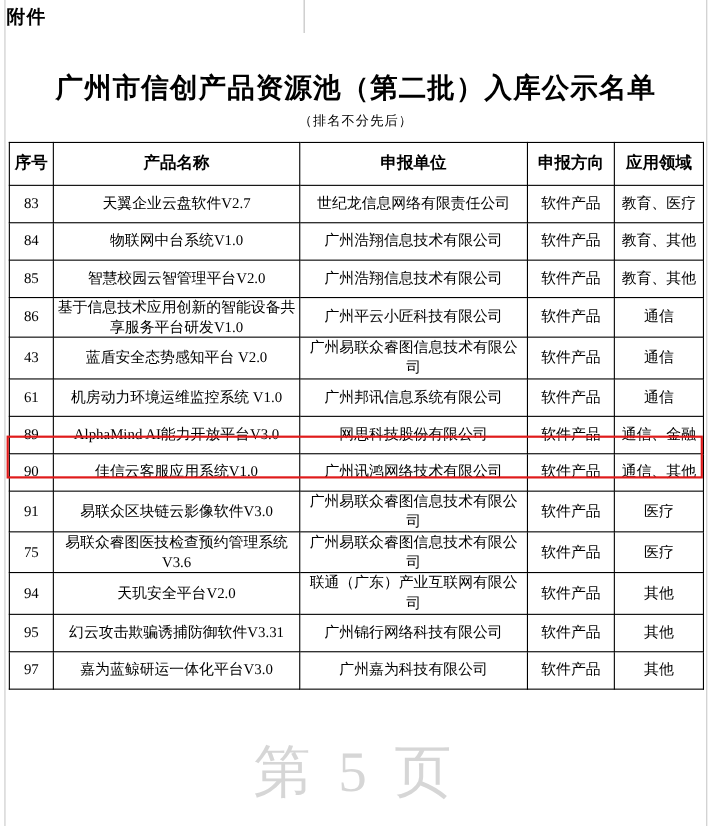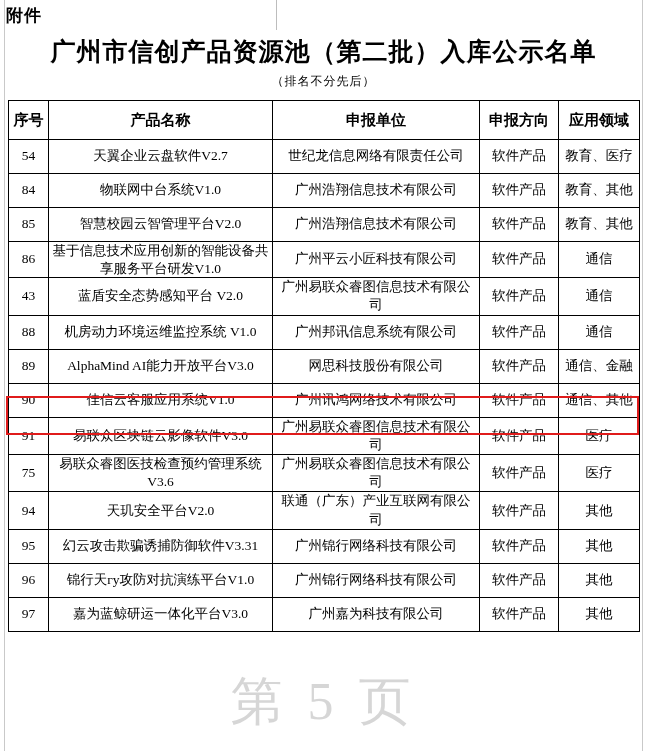--- a/index.html
+++ b/index.html
@@ -52,21 +52,21 @@
     position: absolute;
     left: 276px;
     top: 0;
     width: 1px;
     height: 30px;
     background: #bdbdbd;
   }
   .doc {
     position: absolute;
     left: 8px;
-    top: 17px;
+    top: 46px;
     width: 631px;
   }
   .title {
     text-align: center;
     font-family: "Liberation Serif", serif;
     font-weight: bold;
     font-size: 25px;
     letter-spacing: 1px;
     margin-top: 20px;
     line-height: 1.2;
@@ -172,21 +172,21 @@
         <tr>
           <th>序号</th>
           <th>产品名称</th>
           <th>申报单位</th>
           <th>申报方向</th>
           <th>应用领域</th>
         </tr>
       </thead>
       <tbody>
         <tr>
-          <td>54</td>
+          <td>83</td>
           <td class="c-name">天翼企业云盘软件V2.7</td>
           <td class="c-org">世纪龙信息网络有限责任公司</td>
           <td>软件产品</td>
           <td>教育、医疗</td>
         </tr>
         <tr>
           <td>84</td>
           <td class="c-name">物联网中台系统V1.0</td>
           <td class="c-org">广州浩翔信息技术有限公司</td>
           <td>软件产品</td>
@@ -207,21 +207,21 @@
           <td>通信</td>
         </tr>
         <tr>
           <td>43</td>
           <td class="c-name">蓝盾安全态势感知平台 V2.0</td>
           <td class="c-org">广州易联众睿图信息技术有限公司</td>
           <td>软件产品</td>
           <td>通信</td>
         </tr>
         <tr>
-          <td>88</td>
+          <td>61</td>
           <td class="c-name">机房动力环境运维监控系统 V1.0</td>
           <td class="c-org">广州邦讯信息系统有限公司</td>
           <td>软件产品</td>
           <td>通信</td>
         </tr>
         <tr>
           <td>89</td>
           <td class="c-name mono-name">AlphaMind AI能力开放平台V3.0</td>
           <td class="c-org">网思科技股份有限公司</td>
           <td>软件产品</td>
@@ -256,27 +256,20 @@
           <td>其他</td>
         </tr>
         <tr>
           <td>95</td>
           <td class="c-name">幻云攻击欺骗诱捕防御软件V3.31</td>
           <td class="c-org">广州锦行网络科技有限公司</td>
           <td>软件产品</td>
           <td>其他</td>
         </tr>
         <tr>
-          <td>96</td>
-          <td class="c-name">锦行天гу攻防对抗演练平台V1.0</td>
-          <td class="c-org">广州锦行网络科技有限公司</td>
-          <td>软件产品</td>
-          <td>其他</td>
-        </tr>
-        <tr>
           <td>97</td>
           <td class="c-name">嘉为蓝鲸研运一体化平台V3.0</td>
           <td class="c-org">广州嘉为科技有限公司</td>
           <td>软件产品</td>
           <td>其他</td>
         </tr>
       </tbody>
     </table>
   </div>
 

